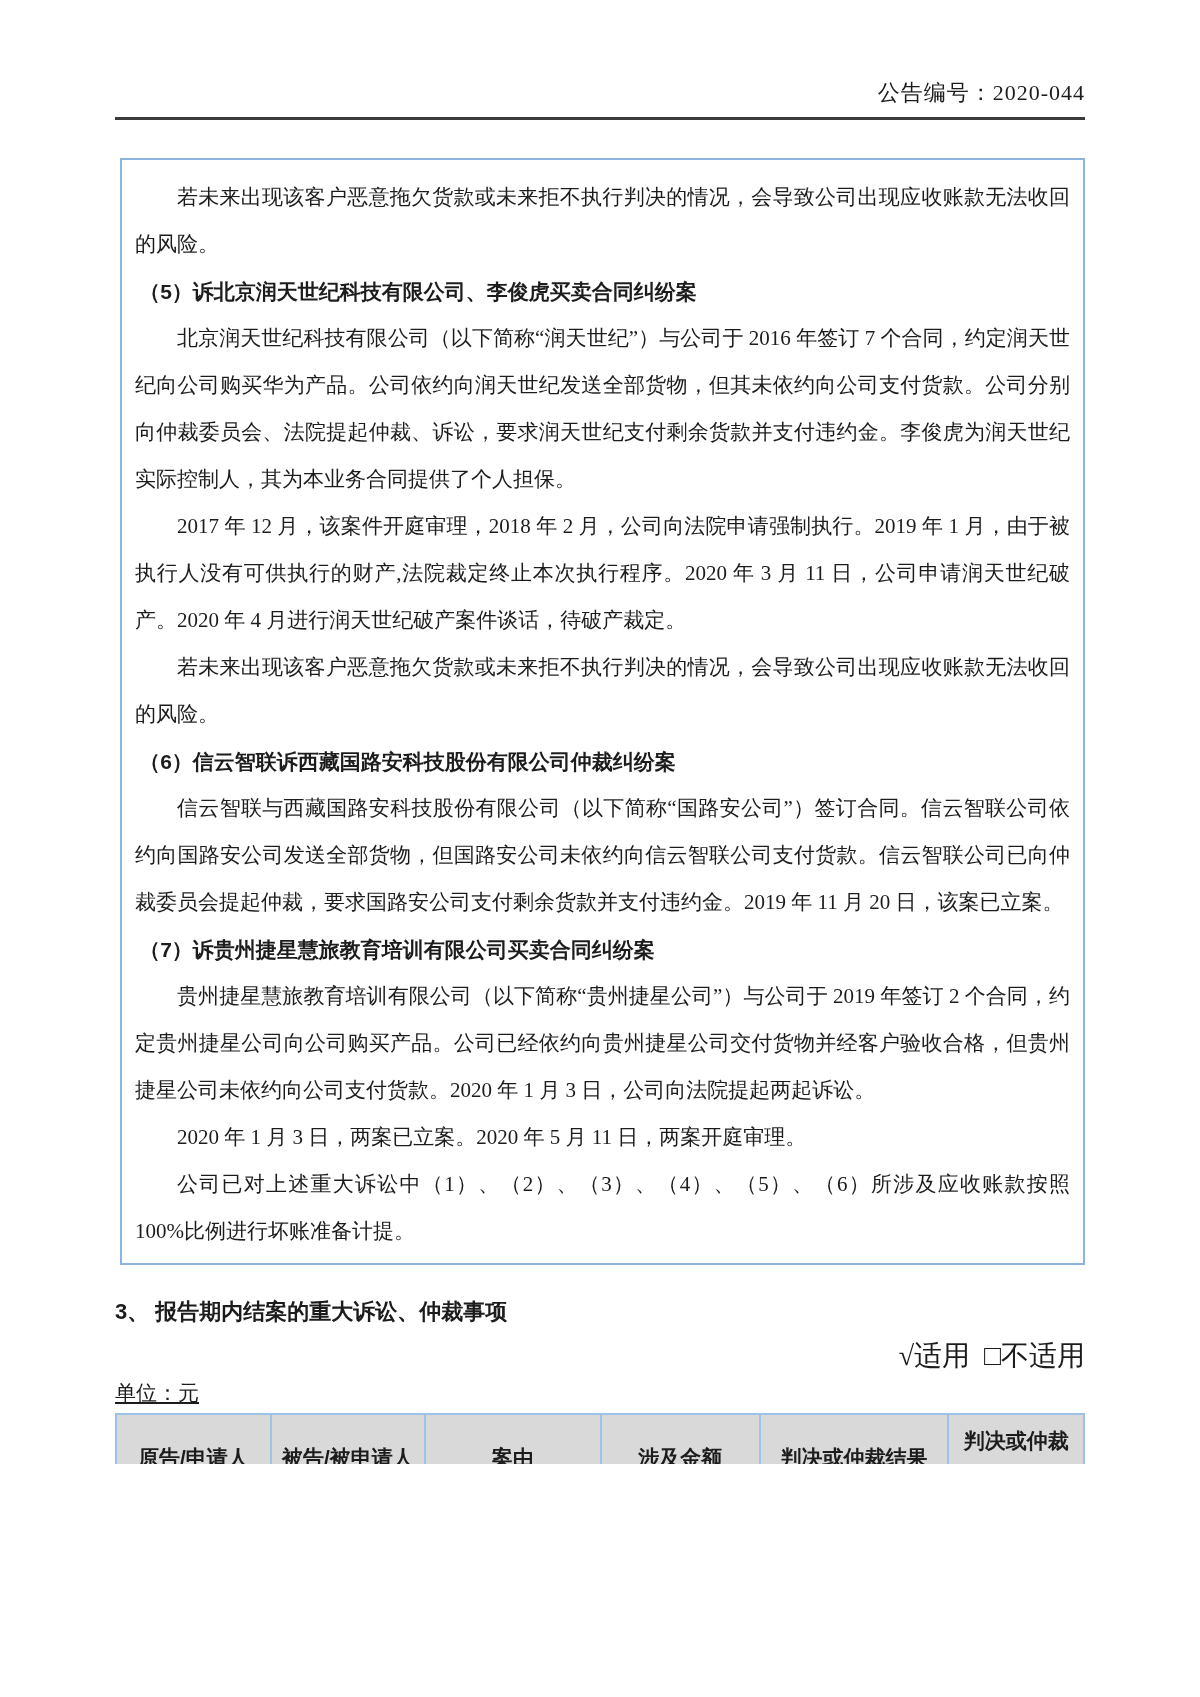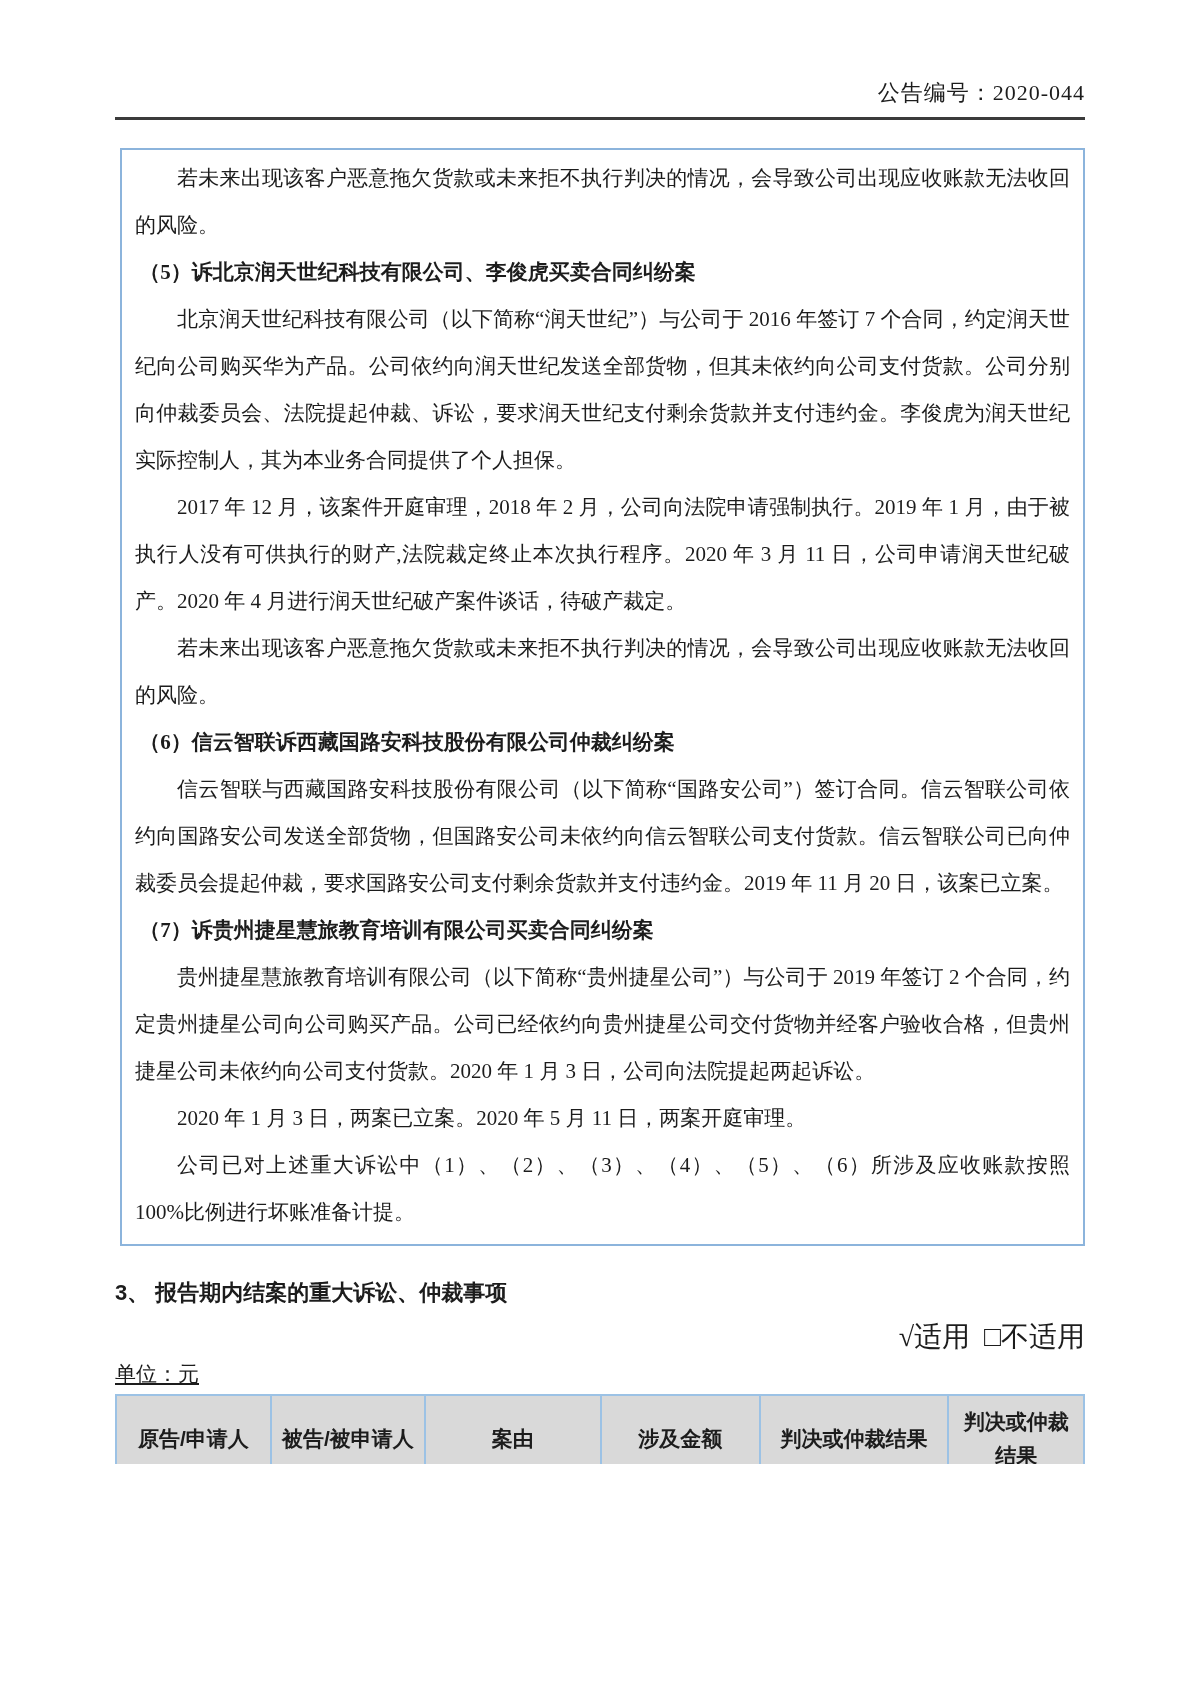--- a/index.html
+++ b/index.html
@@ -20,34 +20,34 @@
   }
   .doc-header {
     margin: 0 115px;
     text-align: right;
     font-size: 22px;
     letter-spacing: 1px;
     padding-bottom: 9px;
     border-bottom: 3px solid #3b3b3b;
   }
   .lit-box {
-    margin: 28px 115px 0 120px;
+    margin: 38px 115px 0 120px;
     border: 2px solid #8cb4dc;
-    padding: 5px 13px 8px 13px;
+    padding: 14px 13px 8px 13px;
     background: #ffffff;
   }
   .lit-box p {
     margin: 0;
     font-size: 21px;
     line-height: 47px;
     text-align: justify;
   }
   .lit-box p.body { text-indent: 2em; }
   .lit-box p.heading {
-    font-family: Liberation Serif, serif;
+    font-family: Liberation Sans, sans-serif;
     font-weight: bold;
     text-indent: 0.2em;
   }
   .section-heading {
     margin: 32px 115px 0 115px;
     font-family: "Liberation Sans", "DejaVu Sans", sans-serif;
     font-weight: bold;
     font-size: 22px;
   }
   .applicability {

